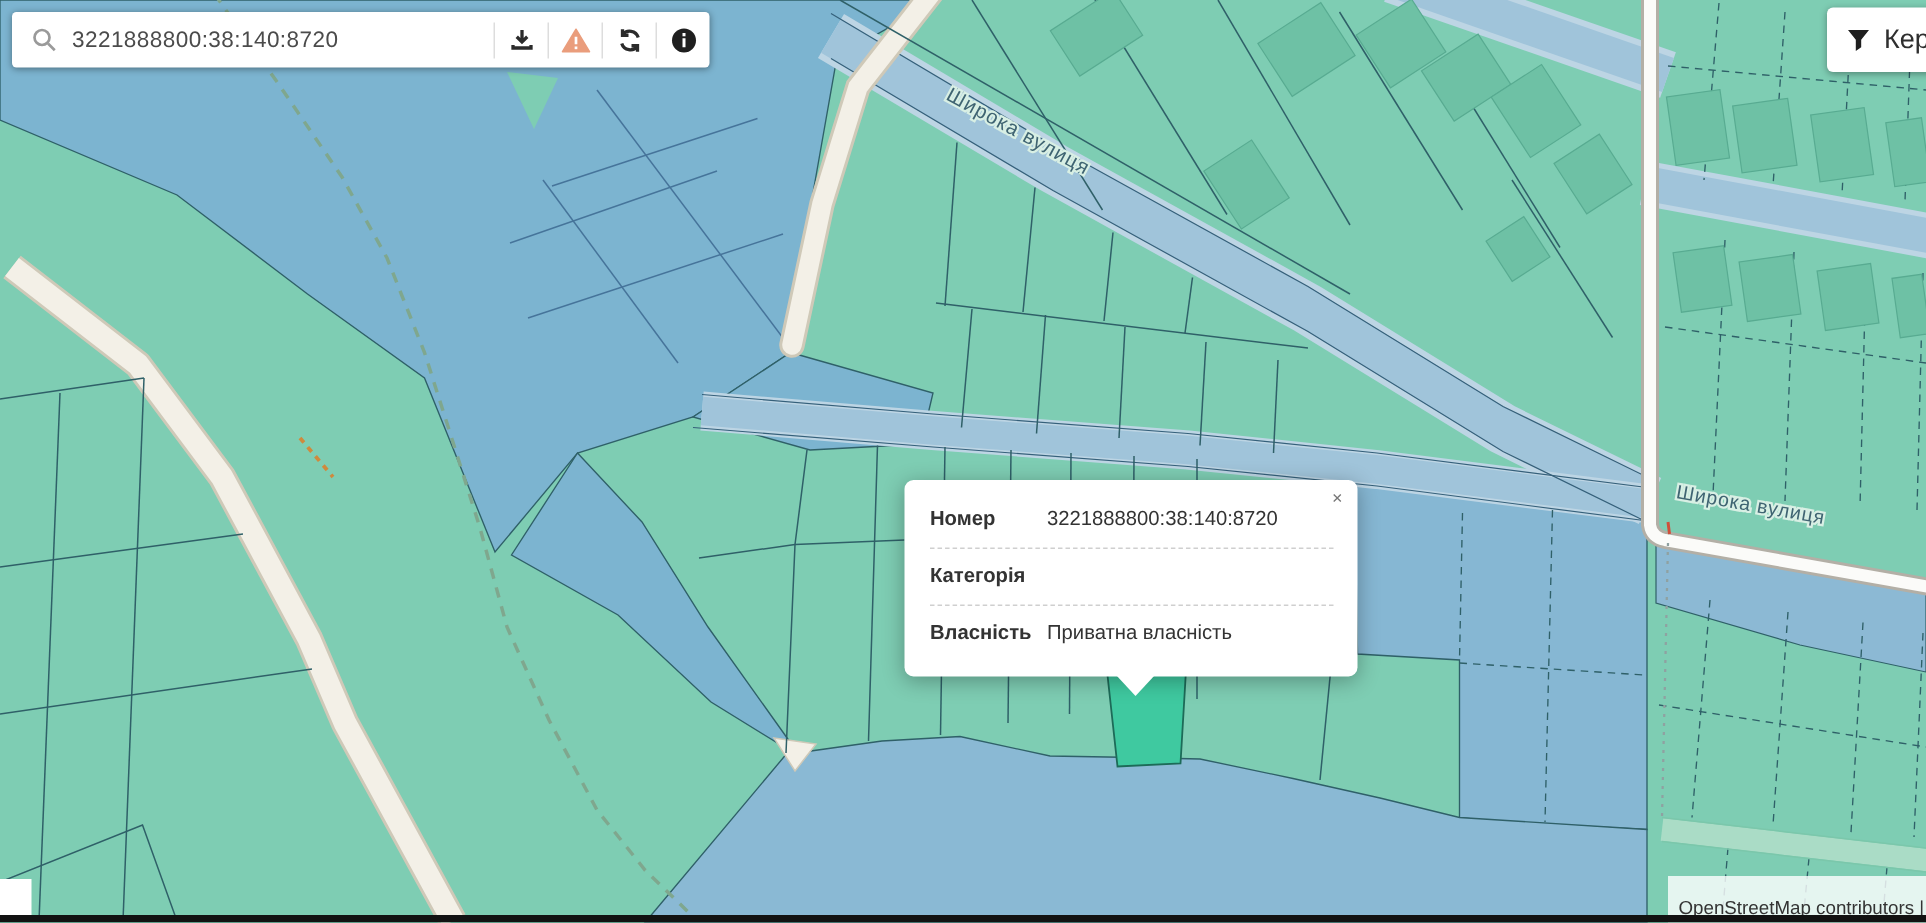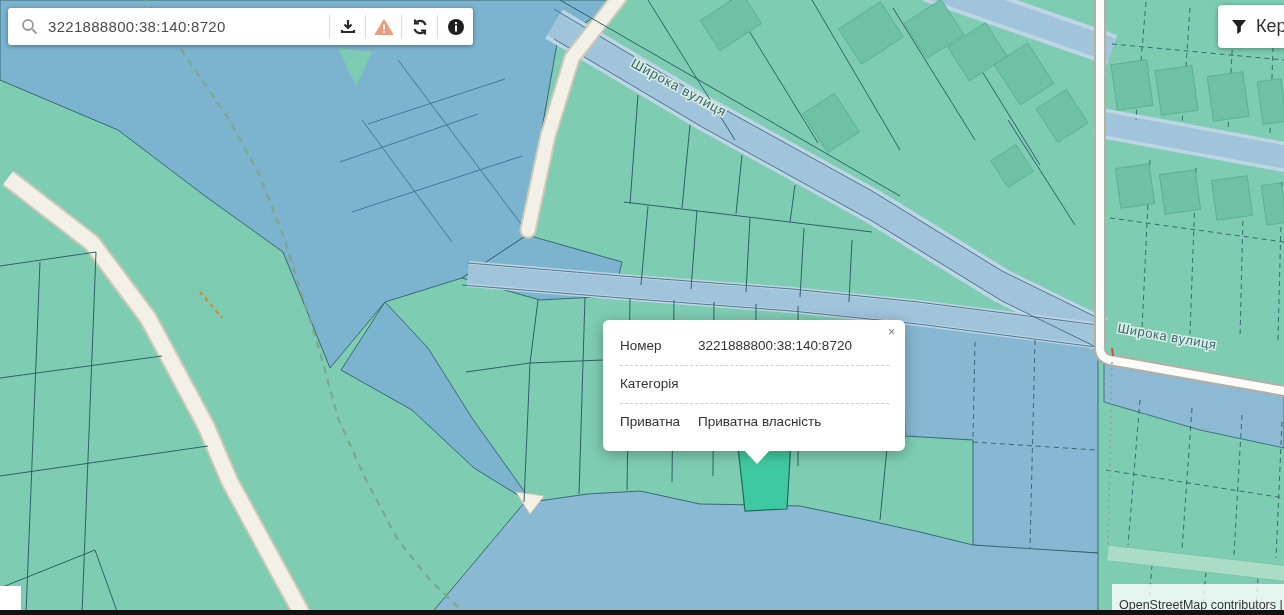--- a/index.html
+++ b/index.html
@@ -38,21 +38,21 @@
     position:absolute; left:603px; top:320px; width:302px; min-height:112px;
     background:#fff; border-radius:6px; box-shadow:0 3px 14px rgba(0,0,0,.3);
     padding:8px 16px 10px 17px; z-index:15; font-size:13.5px; color:#333;
   }
   .popup:after {
     content:""; position:absolute; left:141px; bottom:-13px; width:0; height:0;
     border-left:13px solid transparent; border-right:13px solid transparent; border-top:14px solid #fff;
   }
   .popup .row { display:flex; padding:7px 0 8px 0; border-bottom:1px dashed #cfcfcf; line-height:22px; }
   .popup .row:last-child { border-bottom:none; }
-  .popup .lbl { flex:0 0 78px; font-weight:normal; }
+  .popup .lbl { flex:0 0 78px; font-weight:bold; }
   .popup .val { flex:1 1 auto; }
   .popup .close {
     position:absolute; top:3px; right:8px; font-size:12px; color:#777; cursor:pointer;
     background:none; border:none; line-height:14px; padding:2px;
   }
 
   
   .attrib {
     position:absolute; left:1112px; top:584px; height:42px; right:0;
     background:rgba(255,255,255,.8); display:flex; align-items:center;
@@ -278,21 +278,21 @@
   <div class="popup">
     <button class="close">×</button>
     <div class="row">
       <span class="lbl">Номер</span>
       <span class="val">3221888800:38:140:8720</span>
     </div>
     <div class="row">
       <span class="lbl">Категорія</span>
     </div>
     <div class="row">
-      <span class="lbl">Приватна</span>
+      <span class="lbl">Власність</span>
       <span class="val">Приватна власність</span>
     </div>
   </div>
 
   <div class="attrib">
     <span>OpenStreetMap contributors | </span>
   </div>
   <div class="cornerwidget"></div>
   <div class="bottombar"></div>
 

